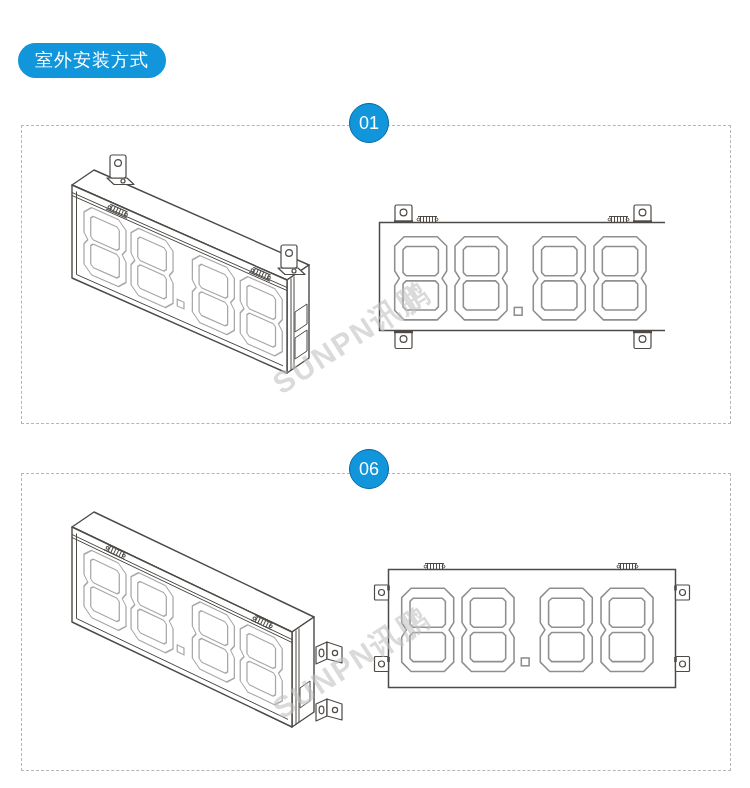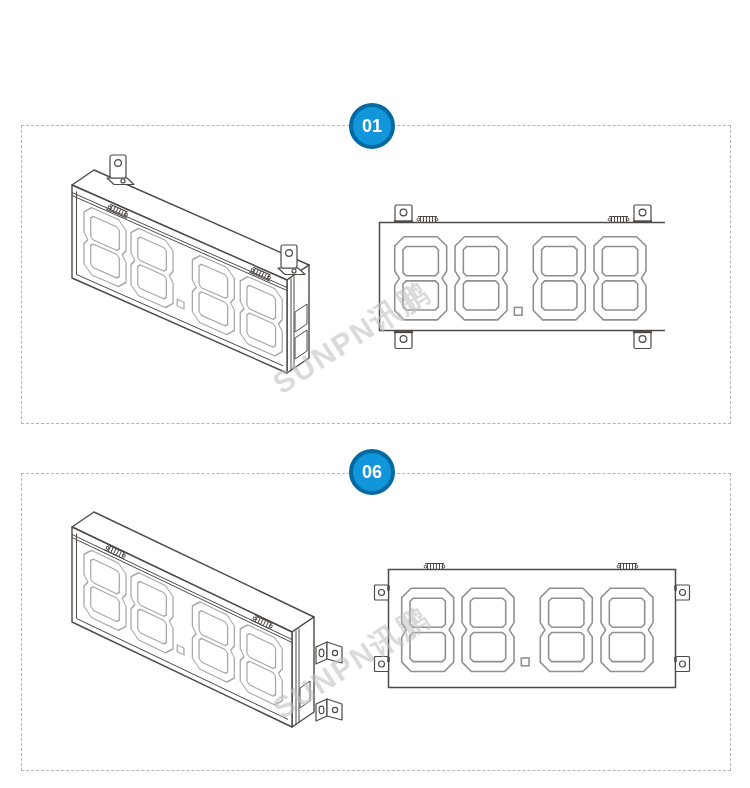--- a/index.html
+++ b/index.html
@@ -13,39 +13,40 @@
     font-size:18px;letter-spacing:1px;text-align:center;line-height:35px;
   }
   .panel{
     position:absolute;left:21px;width:710px;border:1px dashed #b5b5b5;
     box-sizing:border-box;background:transparent;
   }
   #panel-1{top:125px;height:299px;}
   #panel-2{top:473px;height:298px;}
   .num-badge{
     position:absolute;left:349px;width:38px;height:38px;border-radius:50%;
-    background:#1296db;border:4px solid #0369a1;color:#ffffff;
-    font-size:18px;font-weight:700;display:flex;align-items:center;justify-content:center;
+    background:#1296db;border:1px solid #0369a1;color:#ffffff;
+    font-size:18px;font-weight:400;display:flex;align-items:center;justify-content:center;
     z-index:4;
   }
   #badge-1{top:103px;}
   #badge-2{top:449px;}
   .drawing{position:absolute;z-index:2;}
   .watermark{
     position:absolute;z-index:5;font-size:30px;font-weight:700;letter-spacing:2px;
     color:#c2c2c2;opacity:.6;transform:rotate(-33deg);white-space:nowrap;pointer-events:none;
   }
   #wm-1{left:262px;top:318px;}
   #wm-2{left:262px;top:643px;}
 </style>
 </head>
 <body>
 
 <div class="page">
 
+  <div class="title-badge">室外安装方式</div>
 
   <section class="panel" id="panel-1"></section>
   <section class="panel" id="panel-2"></section>
 
   <div class="num-badge" id="badge-1">01</div>
   <div class="num-badge" id="badge-2">06</div>
 
   <svg class="drawing" style="left:52px;top:152px" width="280" height="250" viewBox="0 0 280 250">
     <defs>
       <g id="d8a" fill="none" stroke="#a8a8a8" stroke-width="3" stroke-linejoin="round">

